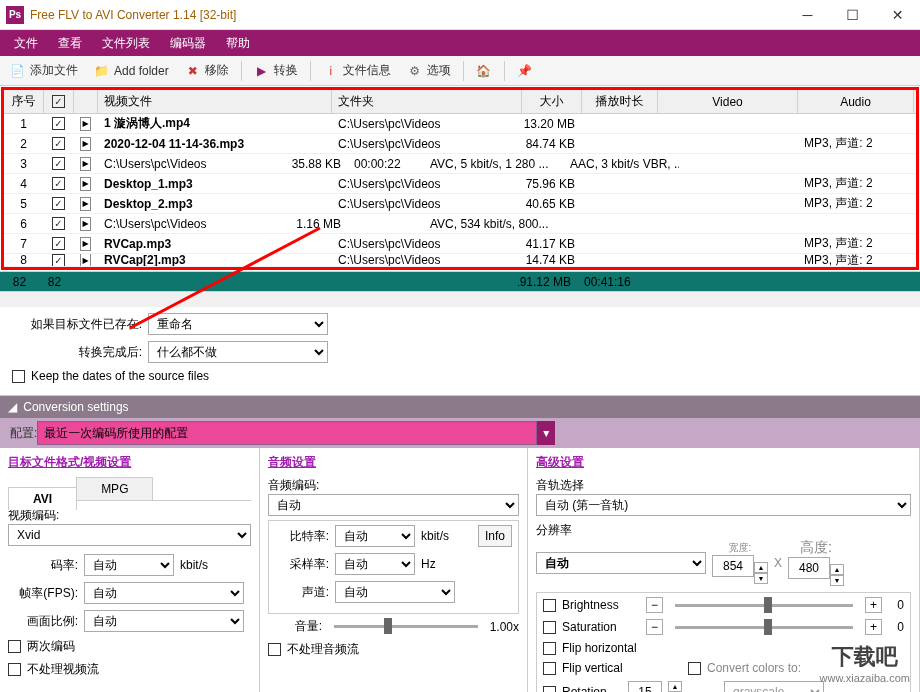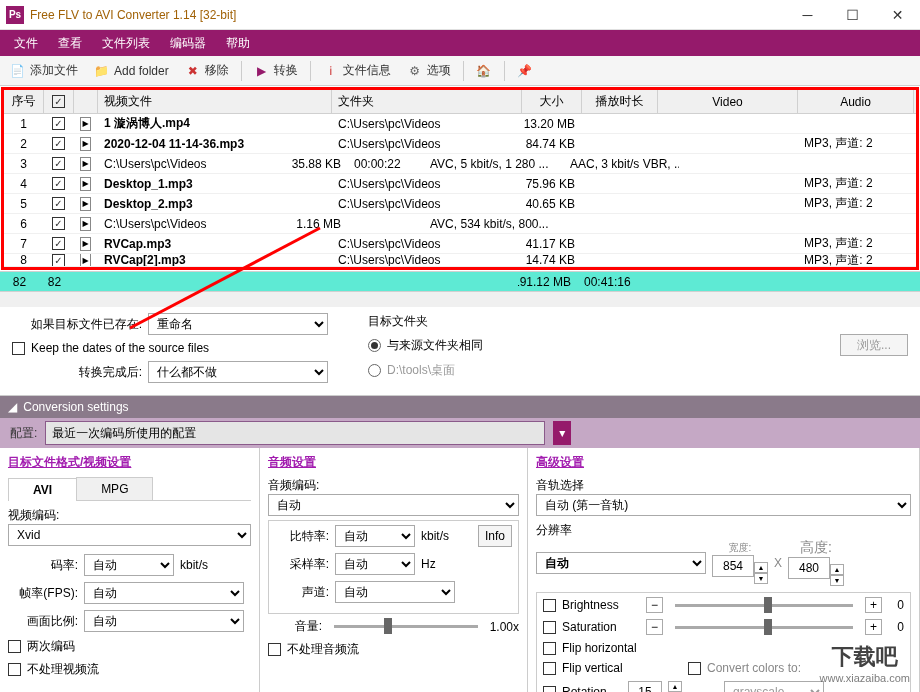--- a/index.html
+++ b/index.html
@@ -29,45 +29,45 @@
 .c-chk { width: 30px; }
 .c-ico { width: 24px; }
 .c-file { width: 234px; text-align: center; }
 .c-folder { width: 190px; }
 .c-size { width: 60px; }
 .c-dur { width: 76px; }
 .c-vid { width: 140px; }
 .c-aud { width: 116px; }
 .chk { width: 13px; height: 13px; border: 1px solid #333; display: inline-flex; align-items: center; justify-content: center; font-size: 10px; color: #333; }
 .fileico { width: 14px; height: 14px; background: #fff; border: 1px solid #888; font-size: 8px; display: inline-flex; align-items: center; justify-content: center; }
-.summary-row { display: flex; height: 20px; background: #5eead4; border-top: 1px solid #d0d0d0; }
+.summary-row { display: flex; height: 20px; background: #0f766e; border-top: 1px solid #d0d0d0; }
 .scrollbar { height: 16px; background: #f0f0f0; border-top: 1px solid #d0d0d0; }
 .arrow-annot { position: absolute; top: 218px; left: 120px; pointer-events: none; }
 .mid-panel { display: flex; padding: 6px 12px; gap: 16px; align-items: flex-start; border-bottom: 1px solid #ccc; }
 .mid-left { flex: 0 0 340px; }
 .mid-right { flex: 1; }
 .frow { display: flex; align-items: center; margin-bottom: 6px; gap: 6px; }
 .lbl { text-align: right; }
 select, input[type=text] { border: 1px solid #aaa; height: 22px; padding: 0 4px; background: #fff; font-size: 12px; }
 .btn { border: 1px solid #aaa; background: #f5f5f5; padding: 2px 16px; height: 22px; }
 .radio { width: 13px; height: 13px; border: 1px solid #666; border-radius: 50%; display: inline-flex; align-items: center; justify-content: center; }
 .radio.on::after { content: ''; width: 7px; height: 7px; background: #333; border-radius: 50%; }
 .section-hdr { background: #8a7a8a; color: #fff; height: 22px; display: flex; align-items: center; padding: 0 8px; gap: 6px; }
-.config-bar { background: #c5a8c5; height: 30px; display: flex; align-items: center; padding: 0 10px; gap: 8px; }
-.config-sel { flex: 0 0 500px; background: #e5e5e5; border: 1px solid #8a5a8a; height: 24px; display: flex; align-items: center; padding: 0 6px; }
+.config-bar { background: #c5a8c5; height: 30px; display: flex; align-items: center; padding: 0 10px; gap: 0; }
+.config-sel { flex: 0 0 500px; background: #ec4899; border: 1px solid #8a5a8a; height: 24px; display: flex; align-items: center; padding: 0 6px; }
 .config-dd { width: 18px; height: 24px; background: #951a6b; color: #fff; display: flex; align-items: center; justify-content: center; }
 .bottom { display: flex; }
 .col { border-right: 1px solid #ccc; padding: 4px 8px; }
 .col1 { width: 260px; }
 .col2 { width: 268px; }
 .col3 { flex: 1; }
 .panel-title { font-weight: bold; color: #a21caf; margin-bottom: 4px; padding: 2px 0; text-decoration: underline; }
 .tabs { display: flex; border-bottom: 1px solid #ccc; margin-bottom: 6px; }
 .tab { padding: 4px 24px; border: 1px solid #ccc; border-bottom: none; background: #f0f0f0; margin-right: -1px; position: relative; }
-.tab.active { background: #fff; font-weight: bold; top: 1px; }
+.tab.active { background: #fff; font-weight: bold; top: 10px; }
 .slider-track { flex: 1; height: 3px; background: #aaa; position: relative; margin: 0 6px; }
 .slider-thumb { position: absolute; width: 8px; height: 16px; background: #666; top: -7px; }
 .spin { width: 42px; height: 22px; border: 1px solid #aaa; display: inline-flex; align-items: center; justify-content: center; }
 .spinbtns { display: inline-flex; flex-direction: column; }
 .spinbtn { width: 14px; height: 11px; border: 1px solid #aaa; font-size: 7px; text-align: center; line-height: 9px; }
 .watermark { position: absolute; right: 10px; bottom: 8px; opacity: 0.85; color: #333; pointer-events: none; text-align: center; }
 .watermark .wmbig { font-size: 22px; font-weight: bold; color: #222; }
 .watermark .wmurl { font-size: 11px; color: #666; }
 fieldset { border:1px solid #ccc; padding:4px 6px; margin:4px 0; }
 </style>
@@ -287,38 +287,26 @@
   <line x1="10" y1="110" x2="200" y2="10" stroke="#ff0000" stroke-width="3" marker-end="url(#ah)"></line>
 </svg>
 
 <div class="mid-panel">
   <div class="mid-left">
     <div class="frow">
       <span class="lbl" style="width:130px">如果目标文件已存在:</span>
       <select style="width:180px"><option>重命名</option></select>
     </div>
     <div class="frow">
+      <span class="lbl" style="width:130px">转换完成后:</span>
+      <select style="width:180px"><option>什么都不做</option></select>
+    </div>
+    <div class="frow">
       <span class="chk"></span>
       <span>Keep the dates of the source files</span>
-    </div>
-    <div class="frow">
-      <span class="lbl" style="width:130px">转换完成后:</span>
-      <select style="width:180px"><option>什么都不做</option></select>
-    </div>
-  </div>
-  <div class="mid-right">
-    <div style="margin-bottom:4px">目标文件夹</div>
-    <div class="frow">
-      <span class="radio on"></span>
-      <span style="flex:1">与来源文件夹相同</span>
-      <button class="btn" style="color:#999">浏览...</button>
-    </div>
-    <div class="frow">
-      <span class="radio"></span>
-      <span style="color:#999">D:\tools\桌面</span>
     </div>
   </div>
 </div>
 
 <div class="section-hdr">
   <span>◢</span>
   <span>Conversion settings</span>
 </div>
 
 <div class="config-bar">

